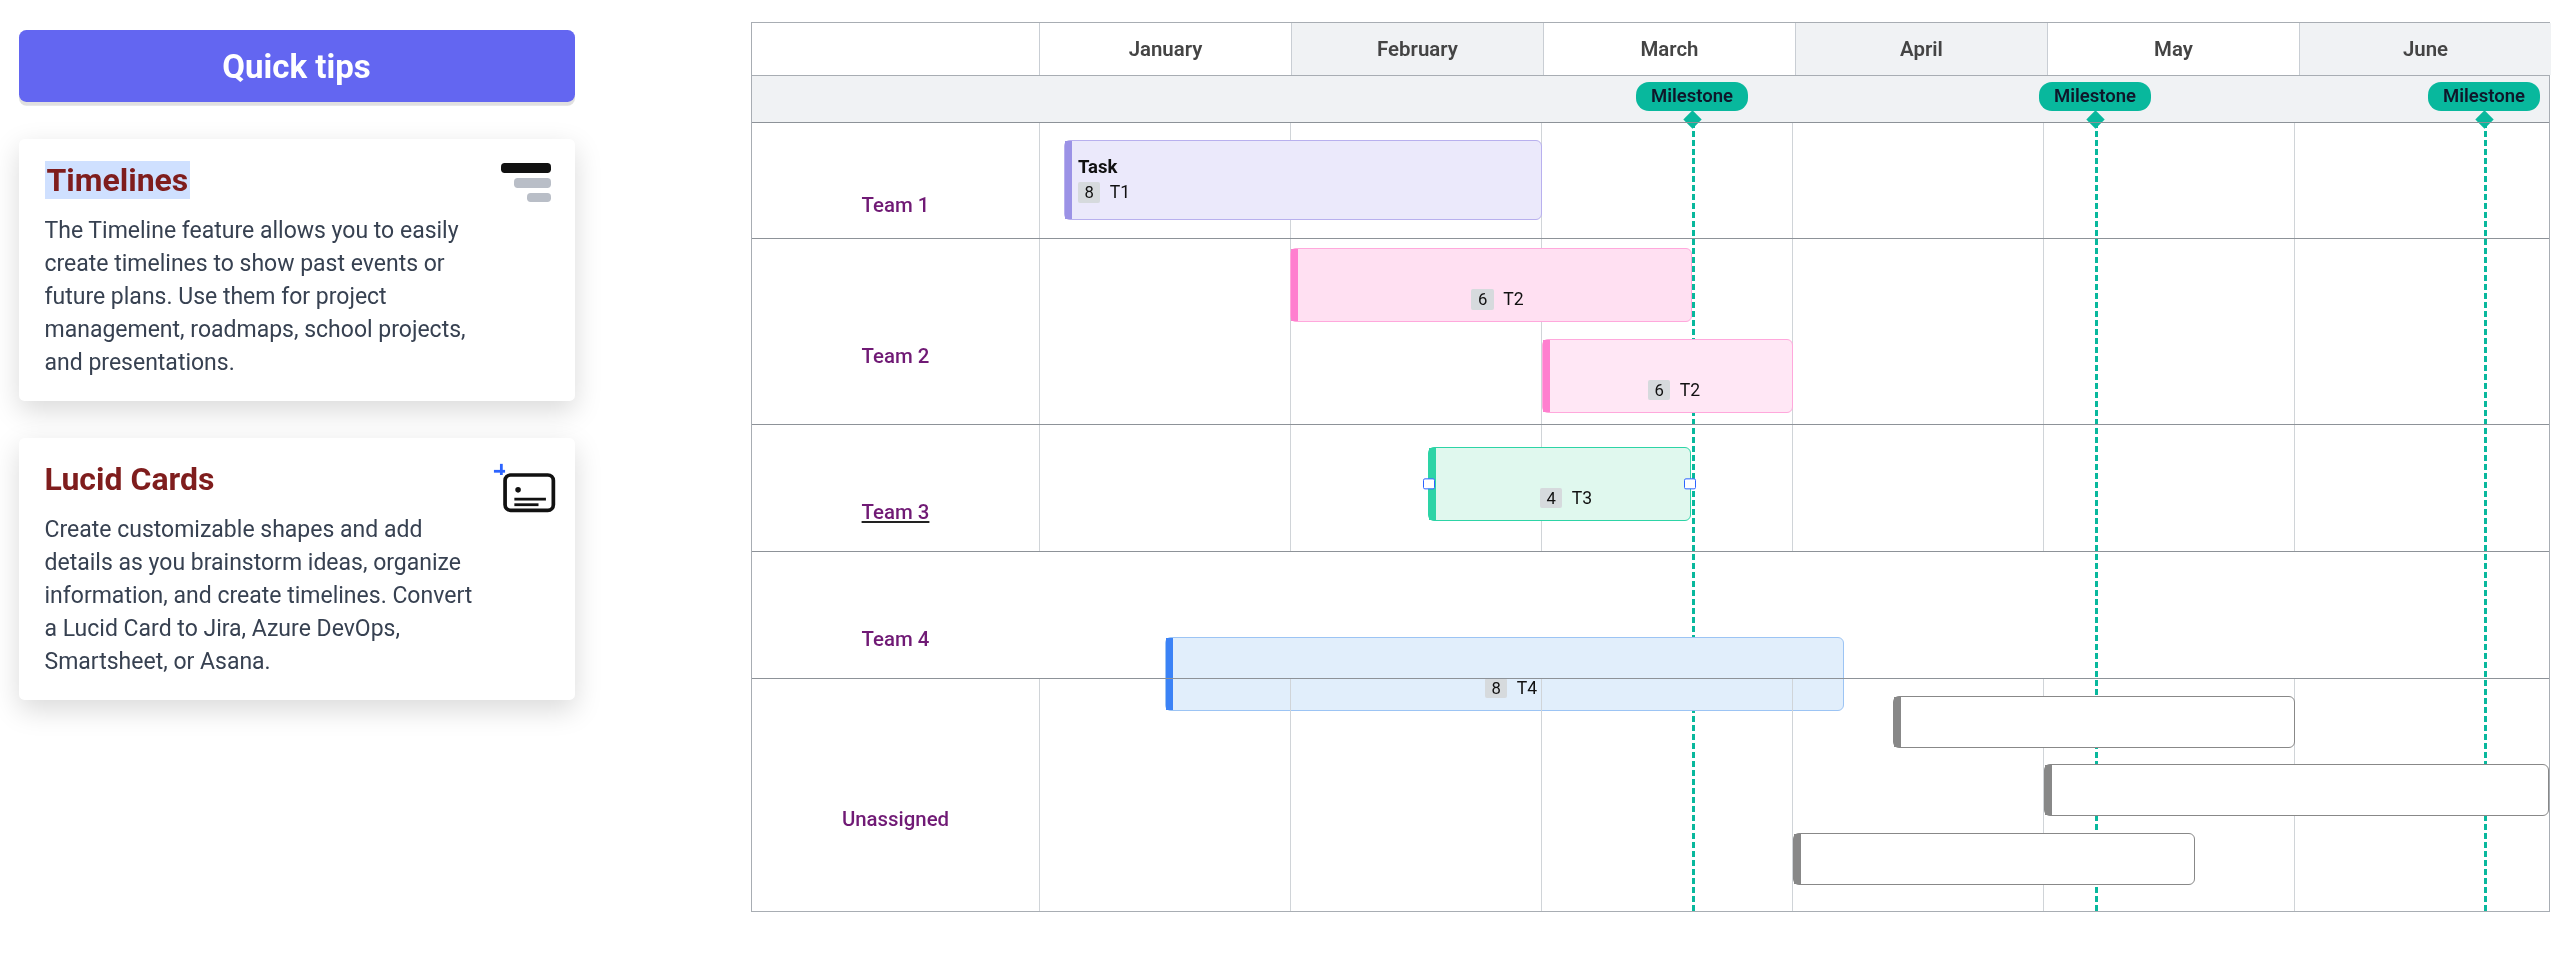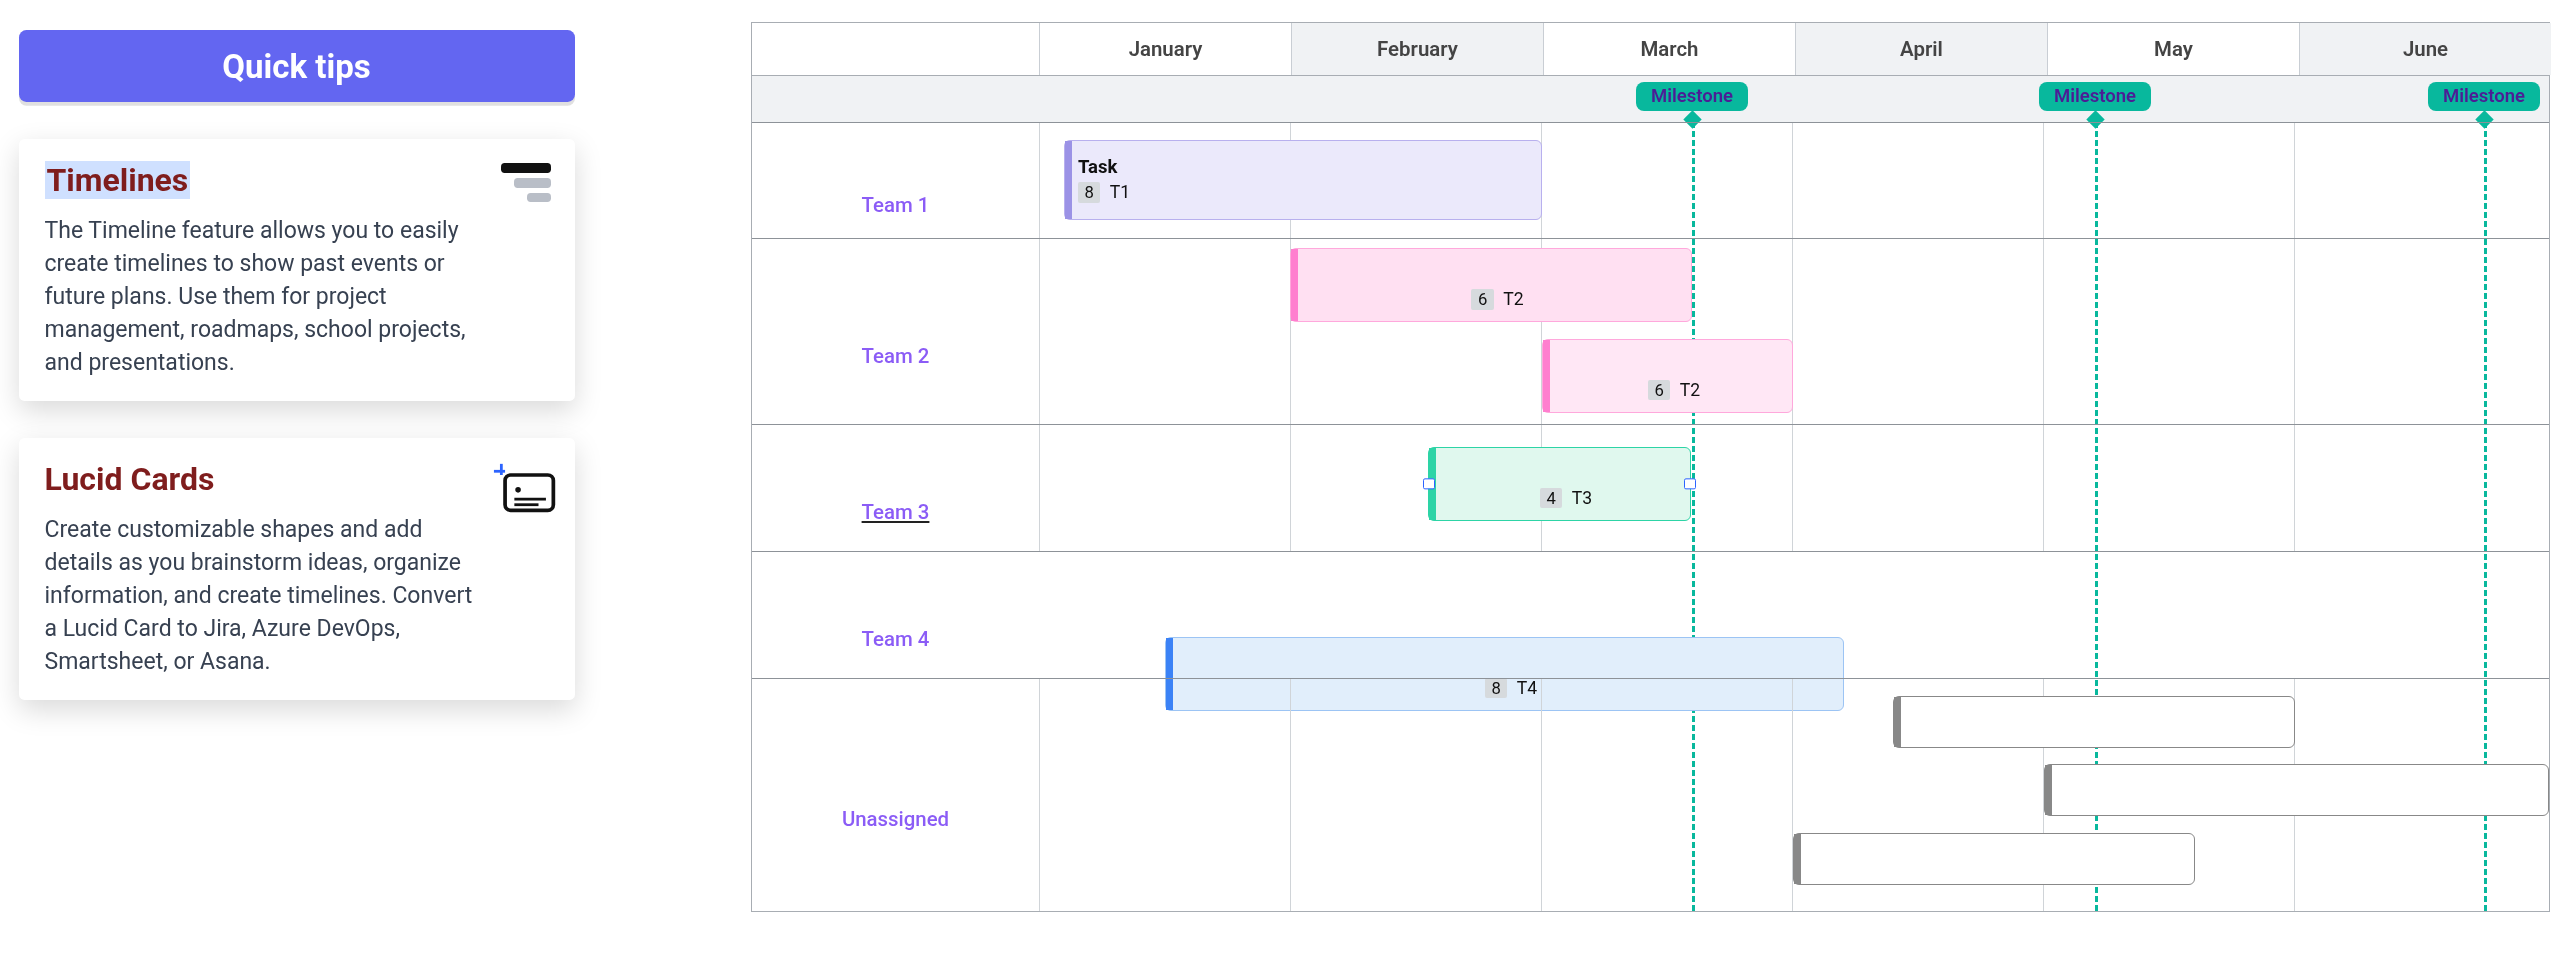--- a/index.html
+++ b/index.html
@@ -23,31 +23,31 @@
   
   .timeline{position:absolute;left:751px;top:22px;width:1799px;border:0.9px solid #a8adb3;
     box-sizing:border-box;}
   .col-months{display:flex;}
   .lane-label-col{width:287px;flex:0 0 287px;}
   .month{flex:0 0 251px;width:251px;height:52px;border-left:0.9px solid #c9ced4;
     display:flex;align-items:center;justify-content:center;font-size:20.4px;font-weight:600;color:#444;}
   .month.shaded{background:#f0f2f4;}
   .milestone-row{height:46px;position:relative;border-top:0.9px solid #a8adb3;background:#f0f2f4;}
   .milestone{position:absolute;top:5.6px;transform:translateX(-50%);}
-  .milestone .pill{background:#08b89d;color:#4c1d95;font-size:18.5px;font-weight:600;
-    padding:3.7px 15px;border-radius:8px;white-space:nowrap;}
+  .milestone .pill{background:#08b89d;color:#0f172a;font-size:18.5px;font-weight:600;
+    padding:3.7px 15px;border-radius:13px;white-space:nowrap;}
   .milestone .diamond{width:13px;height:13px;background:#08b89d;margin:1.9px auto 0;
     transform:rotate(45deg);}
   .ms-line{position:absolute;top:0;bottom:0;width:0;border-left:3.7px dashed #08b89d;
     pointer-events:none;}
   .lanes{position:relative;}
   .lane{display:flex;border-top:1.9px solid #8d9298;position:relative;}
   .lane:first-child{border-top:0.9px solid #a8adb3;}
   .lane .label{width:287px;flex:0 0 287px;display:flex;align-items:center;
-    justify-content:center;font-size:20.4px;font-weight:500;color:#8b5cf6;margin-top:48px;}
+    justify-content:center;font-size:20.4px;font-weight:500;color:#701a75;margin-top:48px;}
   .lane .track{flex:1;position:relative;}
   .lane .grid{position:absolute;inset:0;display:flex;pointer-events:none;}
   .lane .grid span{flex:0 0 251px;border-left:0.9px solid #d0d4d8;box-sizing:border-box;}
   .lane1{height:115px;} .lane2{height:185px;} .lane3{height:126px;text-decoration:underline;}
   .lane4{height:126px;align-items:center;} .lane5{height:232px;}
   .bar{position:absolute;box-sizing:border-box;border-radius:6px;}
   .bar .edge{position:absolute;left:0;top:0;bottom:0;width:6.5px;}
   .bar .content{position:absolute;inset:0;padding-left:13px;display:flex;
     flex-direction:column;justify-content:center;}
   .bar .content.row{flex-direction:row;align-items:center;gap:9.3px;}

